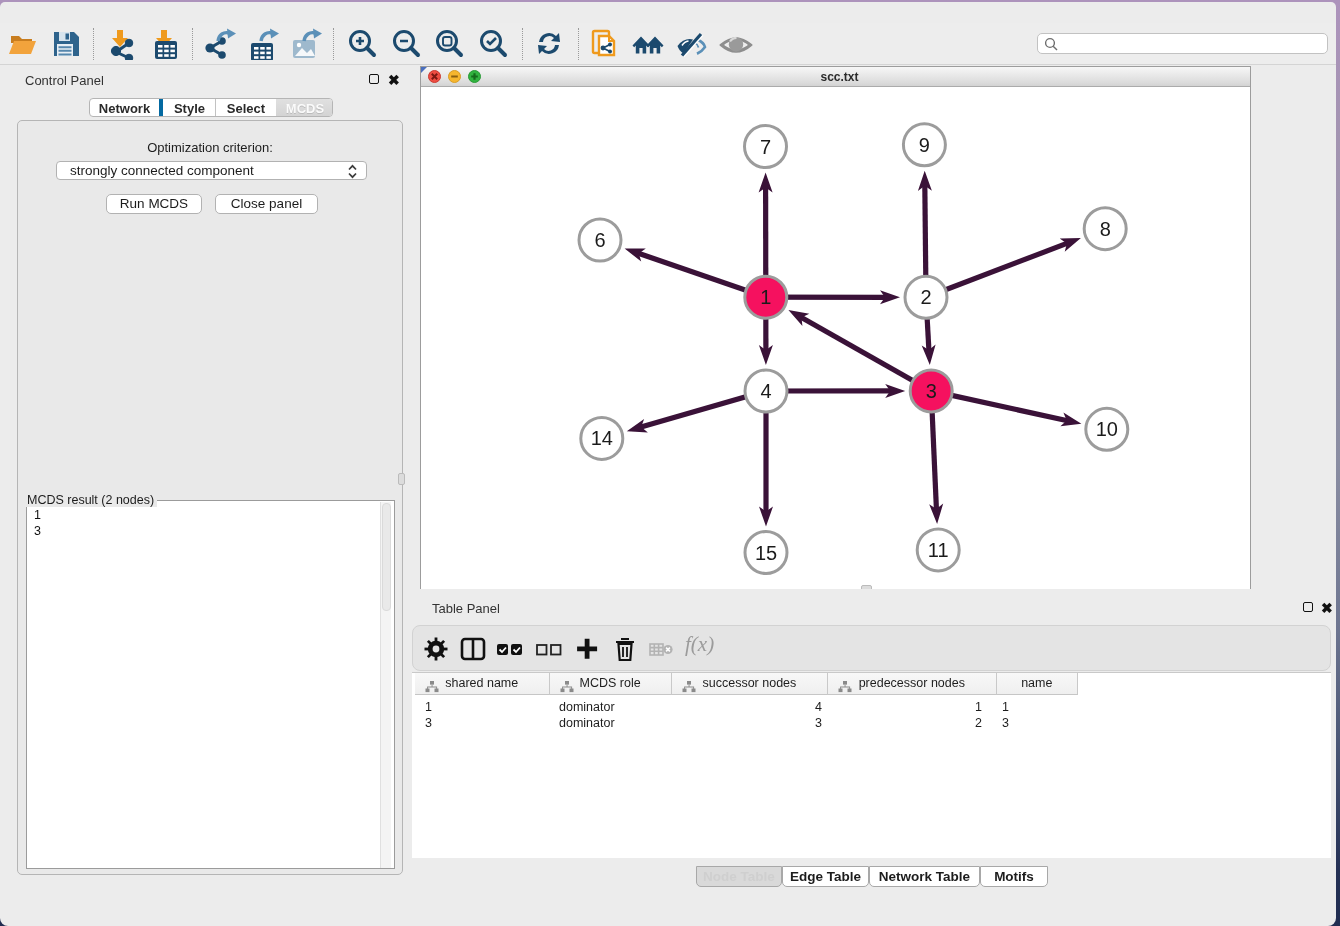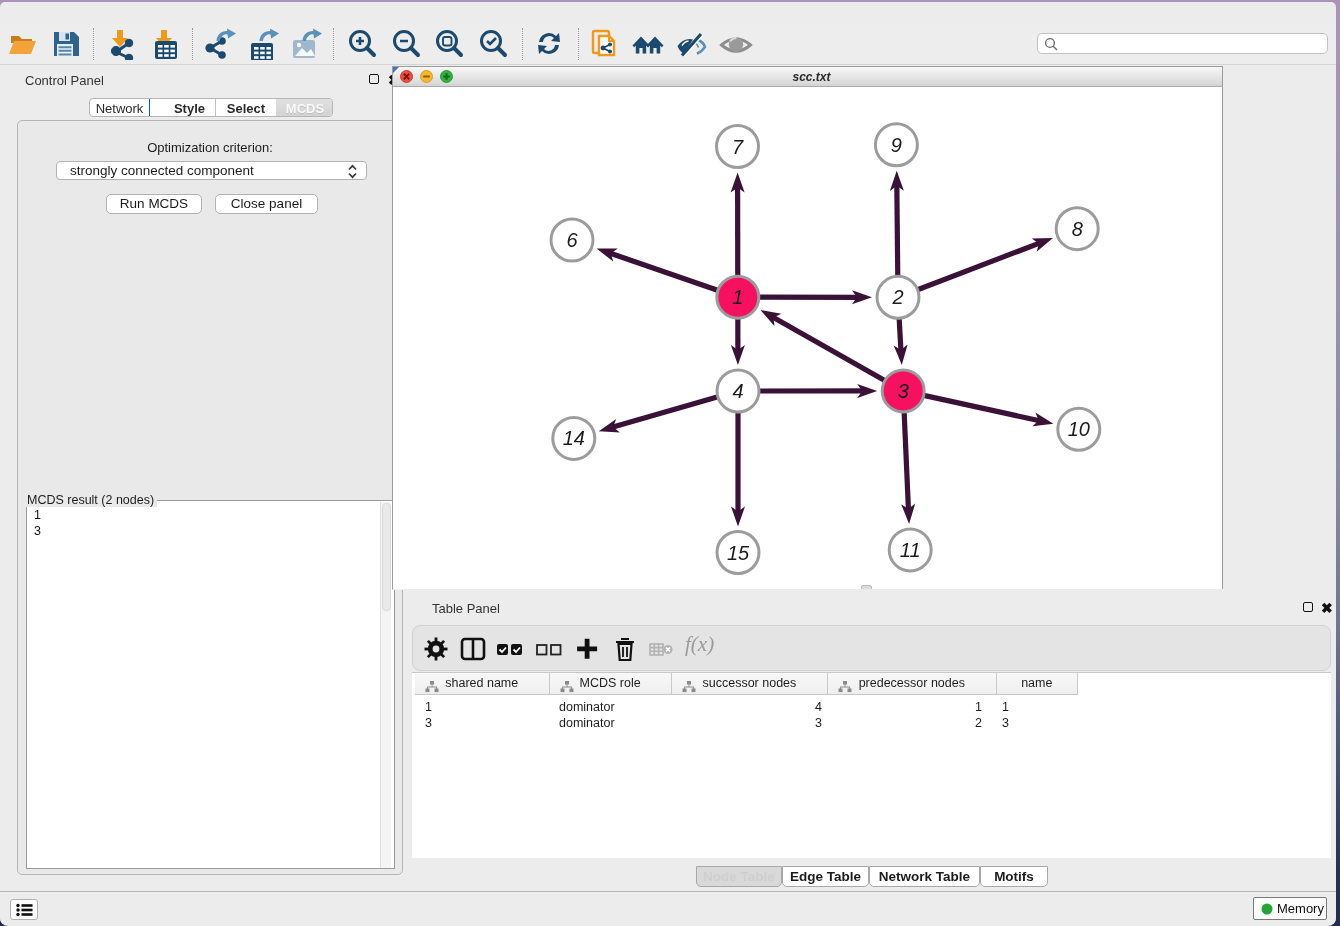--- a/index.html
+++ b/index.html
@@ -17,21 +17,21 @@
 #cp{position:absolute;left:0;top:63px;width:403px;height:826px;background:#ececec;margin-left:11px;}
 .pnlhdr{font-size:13px;color:#333;}
 .flticon{position:absolute;width:10px;height:10px;border:1.6px solid #111;border-radius:2px;background:transparent;}
 .xicon{position:absolute;font-size:14px;font-weight:bold;color:#111;line-height:10px;}
 #tabconts{position:absolute;left:6px;top:55px;width:386px;height:755px;background:#e9e9e9;border:1px solid #b5b5b5;border-radius:5px;}
 #combo{position:absolute;left:38px;top:40px;width:311px;height:19px;background:#fff;border:1px solid #b2b2b2;border-radius:4px;font-size:13.5px;color:#1c1c1c;line-height:17px;padding-left:13px;}
 .btn{position:absolute;top:73px;height:20px;background:#fff;border:1px solid #b2b2b2;border-radius:5px;font-size:13.5px;color:#1c1c1c;text-align:center;line-height:18px;}
 #mcdsbox{position:absolute;left:8px;top:379px;width:369px;height:369px;background:#fff;border:1px solid #9b9b9b;}
 #mcdslegend{position:absolute;left:6px;top:372px;background:#e9e9e9;padding:0 3px;font-size:12.5px;color:#1c1c1c;}
 
-#netframe{position:absolute;left:392px;top:64px;width:831px;height:524px;border:1px solid #9c9c9c;border-bottom:1px solid #f2f2f2;background:#fff;font-style:italic;}
+#netframe{position:absolute;left:420px;top:64px;width:831px;height:524px;border:1px solid #9c9c9c;border-bottom:1px solid #f2f2f2;background:#fff;}
 #nettitle{position:absolute;left:0;top:0;width:100%;height:20px;background:linear-gradient(180deg,#f7f7f7,#dcdcdc 80%,#d3d3d3);border-bottom:1px solid #ababab;}
 .mac{position:absolute;top:3px;width:13px;height:13px;border-radius:50%;}
 
 #tp{position:absolute;left:404px;top:587px;width:932px;height:302px;background:#ececec;}
 #tptools{position:absolute;left:8px;top:36px;width:919px;height:46px;background:#e4e4e4;border:1px solid #d2d2d2;border-radius:8px;}
 #tbl{position:absolute;left:8px;top:83px;width:919px;height:186px;background:#fff;border-top:1px solid #c9c9c9;}
 #tblhead{position:absolute;left:0;top:0;width:100%;height:22px;}
 .th{position:absolute;top:0;height:22px;background:linear-gradient(180deg,#f8f8f8,#efefef);border-right:1px solid #c9c9c9;border-bottom:1px solid #c6c6c6;font-size:12.5px;color:#1e1e1e;text-align:center;line-height:21px;}
 .td{position:absolute;font-size:12.5px;color:#1e1e1e;}
 .btab{position:absolute;top:0;height:21px;border:1px solid #a8a8a8;background:#fff;font-size:13.5px;font-weight:bold;color:#1c1c1c;text-align:center;line-height:20px;}
@@ -184,21 +184,21 @@
           <line x1="9.2" y1="9.2" x2="13" y2="13" stroke="#6e6e6e" stroke-width="1.4"></line>
         </svg>
       </div>
   </div>
 
   <div id="cp">
     <div class="pnlhdr" style="position:absolute;left:14px;top:8px">Control Panel</div>
     <div class="flticon" style="left:358px;top:9px"></div>
     <div class="xicon" style="left:377px;top:10px">✖</div>
     <div style="position:absolute;left:78px;top:33px;width:244px;height:19px;border:1px solid #b5b5b5;border-radius:4px;background:#fff;z-index:2;overflow:hidden;">
-      <div style="position:absolute;left:0;top:0;width:60px;height:19px;border-right:1px solid #0369a1;text-align:center;line-height:19px;font-size:13px;font-weight:normal;color:#2a2a2a;">Network</div>
+      <div style="position:absolute;left:0;top:0;width:73px;height:19px;border-right:4px solid #0369a1;text-align:center;line-height:19px;font-size:13px;font-weight:bold;color:#2a2a2a;">Network</div>
       <div style="position:absolute;left:74px;top:0;width:52px;height:19px;border-right:1px solid #c2c2c2;text-align:center;line-height:19px;font-size:13px;font-weight:bold;color:#2a2a2a;">Style</div>
       <div style="position:absolute;left:127px;top:0;width:58px;height:19px;text-align:center;line-height:19px;font-size:13px;font-weight:bold;color:#2a2a2a;">Select</div>
       <div style="position:absolute;left:186px;top:0;width:58px;height:19px;background:linear-gradient(180deg,#e0e0e0,#d2d2d2);text-align:center;line-height:19px;font-size:13px;font-weight:bold;color:#fbfbfb;text-shadow:0 1px 0 #bbb;">MCDS</div>
     </div>
     <div id="tabconts">
       <div style="position:absolute;left:0;top:19px;width:100%;text-align:center;font-size:13px;color:#1d1d1d;">Optimization criterion:</div>
       <div id="combo">strongly connected component
         <svg style="position:absolute;right:8px;top:2px" width="11" height="15" viewBox="0 0 11 15">
             <path d="M2 5.5 L5.5 1.8 L9 5.5 M2 9.5 L5.5 13.2 L9 9.5" fill="none" stroke="#3c3c3c" stroke-width="1.7"></path>
           </svg>
@@ -386,33 +386,13 @@
 <div class="td" style="left:300px;top:43px;width:110px;text-align:right">3</div>
 <div class="td" style="left:460px;top:43px;width:110px;text-align:right">2</div>
 <div class="td" style="left:590px;top:43px">3</div>
     </div>
     <div class="btab" style="left:292px;top:277px;width:86px;background:#d9d9d9;color:#cfcfcf;border-radius:0 0 5px 5px;">Node Table</div>
     <div class="btab" style="left:378px;top:277px;width:87px;border-radius:0 0 5px 5px;">Edge Table</div>
     <div class="btab" style="left:465px;top:277px;width:111px;border-radius:0 0 5px 5px;">Network Table</div>
     <div class="btab" style="left:576px;top:277px;width:68px;border-radius:0 0 5px 5px;">Motifs</div>
   </div>
 
-  <div id="statusbar">
-    <div style="position:absolute;left:10px;top:7px;width:28px;height:21px;background:#fdfdfd;border:1px solid #b0b0b0;border-radius:3px;">
-        <svg style="position:absolute;left:5px;top:3px" width="17" height="14" viewBox="0 0 17 14">
-          <g fill="#111">
-<circle cx="2" cy="2.5" r="1.7"></circle>
-            <circle cx="2" cy="7" r="1.7"></circle>
-            <circle cx="2" cy="11.5" r="1.7"></circle>
-<rect x="5.5" y="1.2" width="11" height="2.6"></rect>
-            <rect x="5.5" y="5.7" width="11" height="2.6"></rect>
-            <rect x="5.5" y="10.2" width="11" height="2.6"></rect>
-          </g>
-        </svg>
-      </div>
-    <div style="position:absolute;left:1253px;top:5px;width:74px;height:23px;background:#fcfcfc;border:1.5px solid #7a7a7a;border-radius:2px;">
-      <svg style="position:absolute;left:7px;top:5px" width="12" height="12">
-          <circle cx="6" cy="6" r="5.5" fill="#26a339"></circle>
-        </svg>
-      <div style="position:absolute;left:23px;top:3px;font-size:13px;color:#111;">Memory</div>
-    </div>
-  </div>
 </div>
 
 </body></html>

